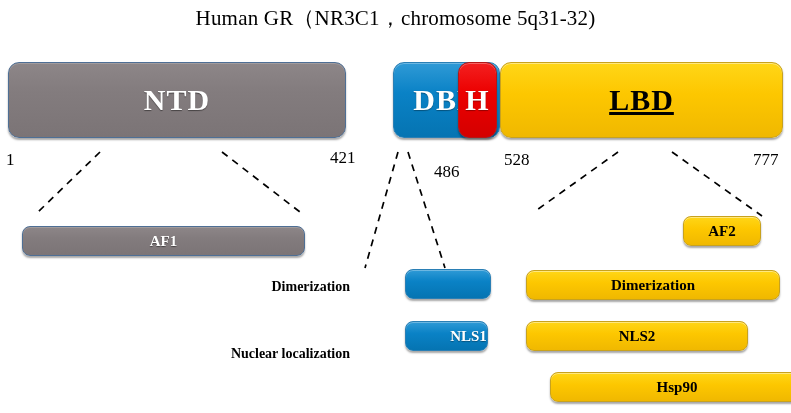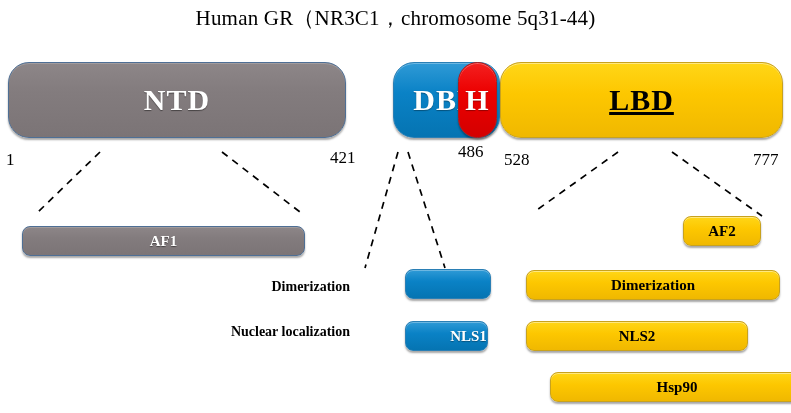--- a/index.html
+++ b/index.html
@@ -20,21 +20,21 @@
     font-size:21px;
     color:#000;
     letter-spacing:.2px;
     white-space:pre;
   }
 
   
   .dom{
     position:absolute;
     box-sizing:border-box;
-    border-radius:21px;
+    border-radius:11px;
     display:flex;align-items:center;justify-content:center;
     font-family:"Liberation Serif", serif;
     font-weight:bold;
     text-align:center;
     white-space:nowrap;
   }
   .dom.gray{
     background:linear-gradient(180deg,#8d8688 0%,#837c7e 38%,#7b7476 100%);
     border:1.6px solid #4e6f95;
     color:#ffffff;
@@ -93,21 +93,21 @@
   svg.lines{
     position:absolute;left:0;top:0;width:791px;height:413px;
     pointer-events:none;
   }
 </style>
 </head>
 <body>
 
 <div id="stage">
 
-  <div class="title">Human GR（NR3C1，chromosome 5q31-44)</div>
+  <div class="title">Human GR（NR3C1，chromosome 5q31-32)</div>
 
   <svg class="lines" viewBox="0 0 791 413" xmlns="http://www.w3.org/2000/svg">
     <g stroke="#000" stroke-width="1.7" stroke-dasharray="7,6" fill="none" stroke-linecap="butt">
 
       <line x1="100" y1="152" x2="38" y2="212"></line>
       <line x1="222" y1="152" x2="300" y2="212"></line>
 
       <line x1="398" y1="152" x2="365" y2="268"></line>
       <line x1="408" y1="152" x2="445" y2="268"></line>
 
@@ -127,30 +127,30 @@
   <div class="dom red mainbar" style="left:458px;top:62px;width:39px;">
     <span>H</span>
   </div>
 
   <div class="dom yellow mainbar" style="left:500px;top:62px;width:283px;text-decoration:underline;">
     <span>LBD</span>
   </div>
 
   <div class="pos" style="left:6px;top:150px;">1</div>
   <div class="pos" style="left:330px;top:148px;">421</div>
-  <div class="pos" style="left:434px;top:142px;margin-left:24px;">486</div>
+  <div class="pos" style="left:434px;top:162px;">486</div>
   <div class="pos" style="left:492px;top:150px;margin-left:12px;">528</div>
   <div class="pos" style="left:753px;top:150px;">777</div>
 
   <div class="dom gray feat" style="left:22px;top:226px;width:283px;">
     <span>AF1</span>
   </div>
 
   <div class="caption" style="left:110px;top:279px;width:240px;">Dimerization</div>
-  <div class="caption" style="left:110px;top:324px;width:240px;text-align:right;">Nuclear localization</div>
+  <div class="caption" style="left:110px;top:346px;width:240px;text-align:right;">Nuclear localization</div>
 
   <div class="dom blue feat" style="left:360px;top:269px;width:86px;">
     <span></span>
   </div>
 
   <div class="dom blue feat" style="left:360px;top:321px;width:83px;padding-left:44px;">
     <span>NLS1</span>
   </div>
 
   <div class="dom yellow feat" style="left:683px;top:216px;width:78px;">

